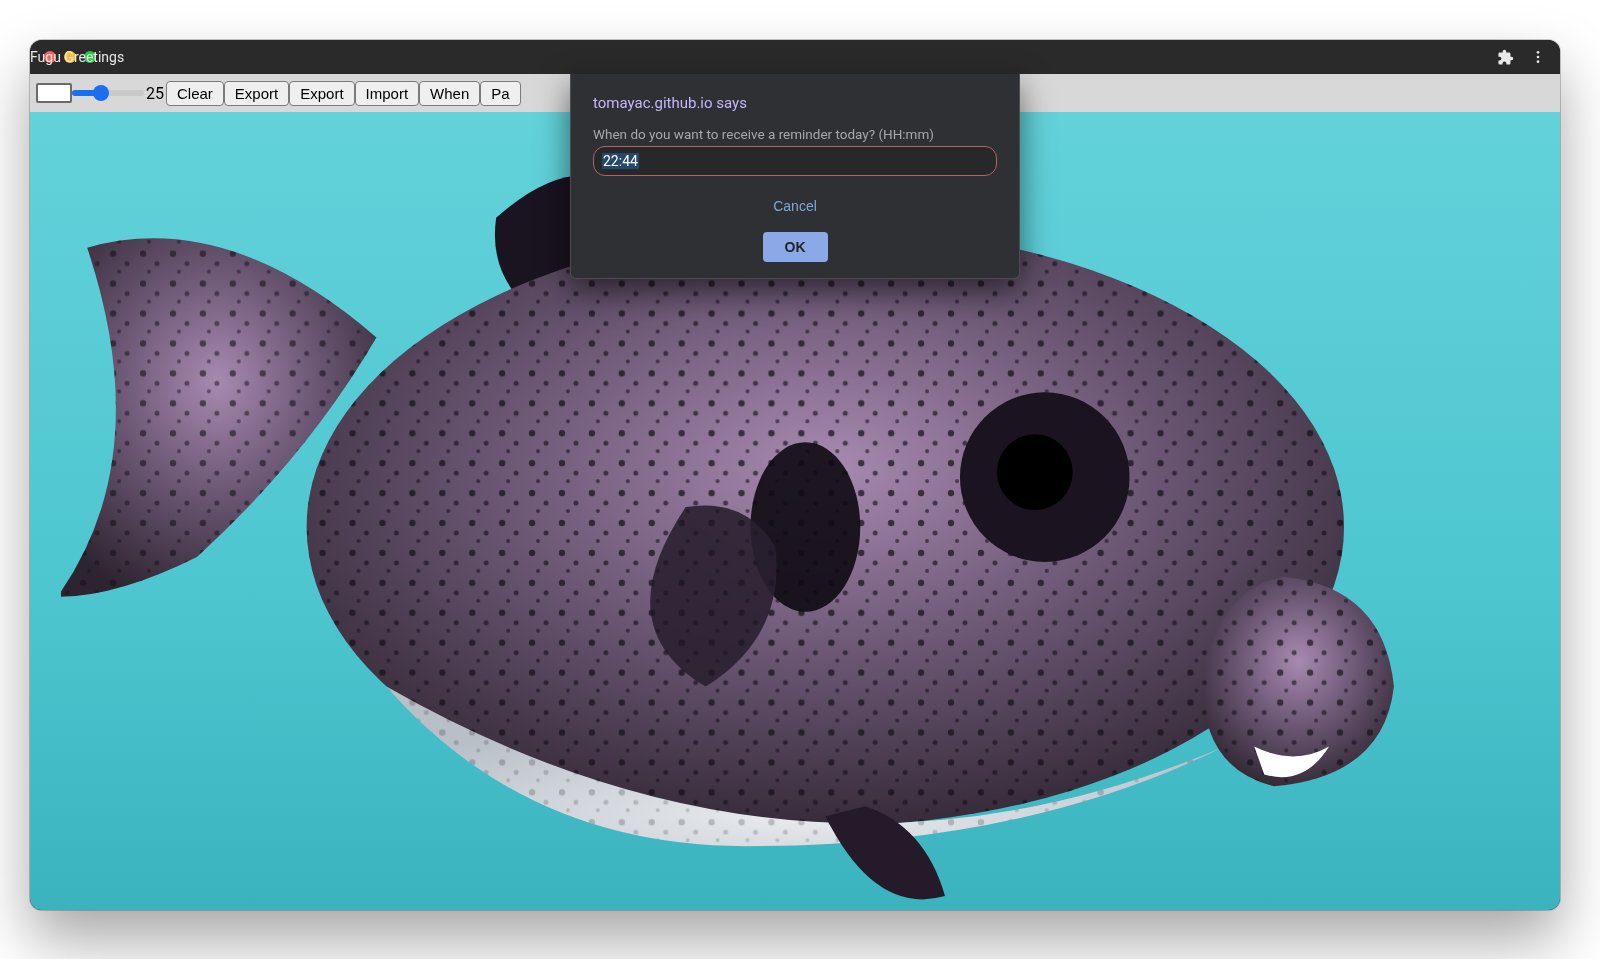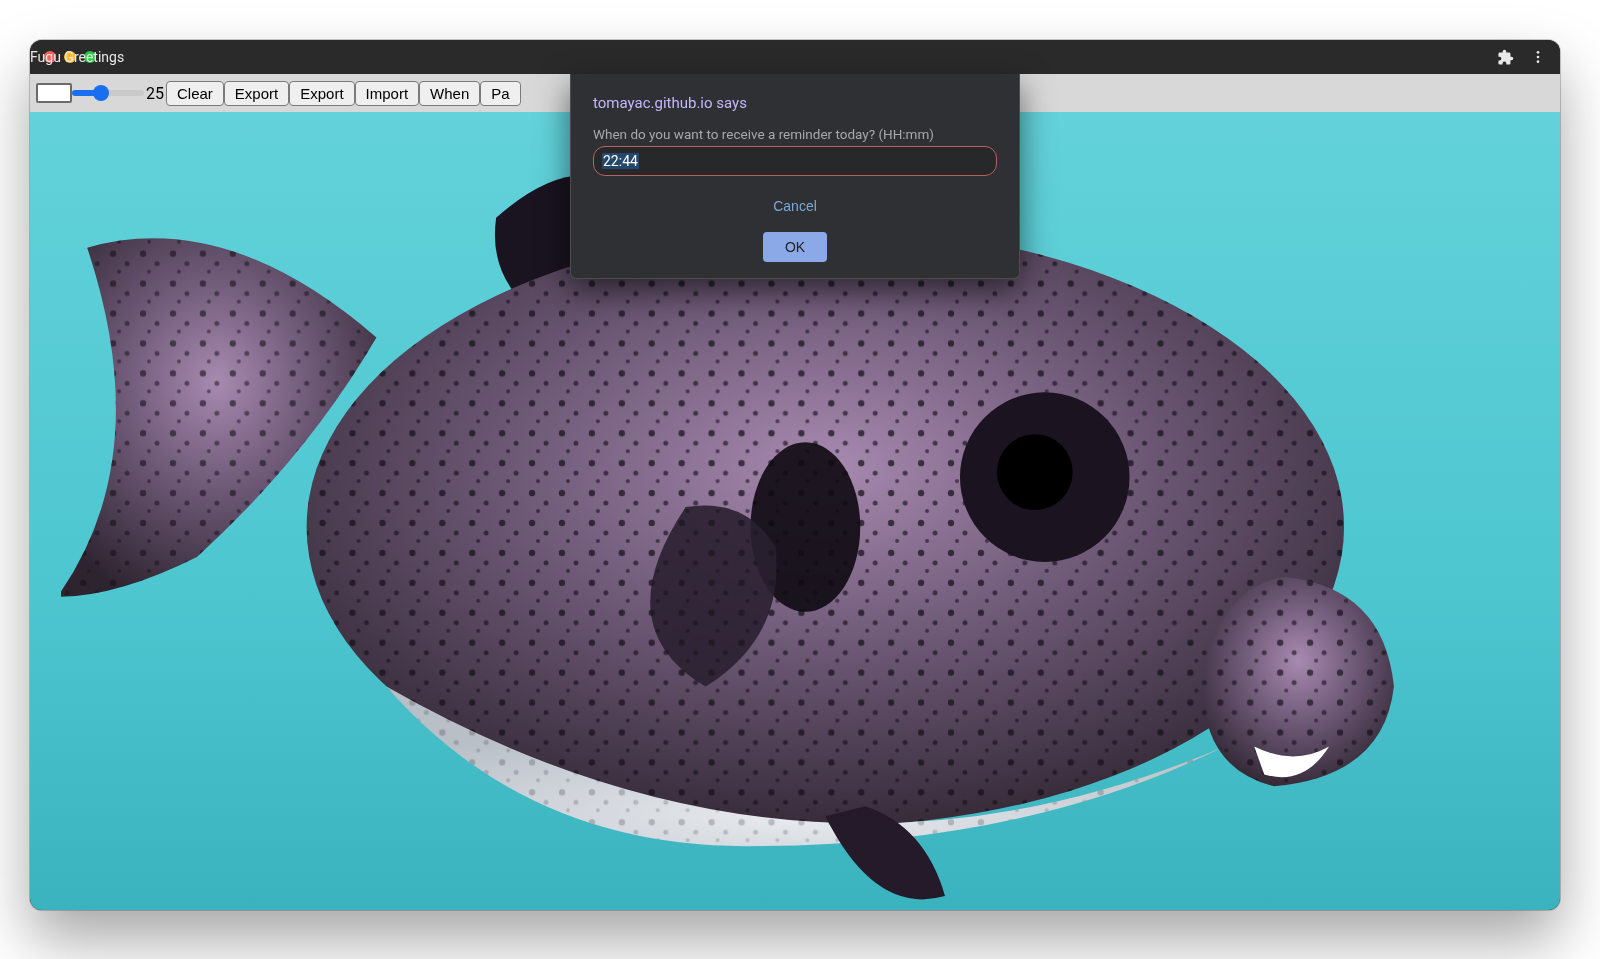--- a/index.html
+++ b/index.html
@@ -166,20 +166,21 @@
     cursor: pointer;
   }
   .btn-ok {
     background: #8ba9e6;
     color: #23242a;
     border: none;
     border-radius: 4px;
     padding: 7px 22px;
     font-size: 14px;
     cursor: pointer;
+    font-weight: bold;
   }
 </style>
 </head>
 <body>
 
 <div class="window">
 
   <div class="titlebar">
     <div class="traffic-lights">
       <div class="tl red"></div>

